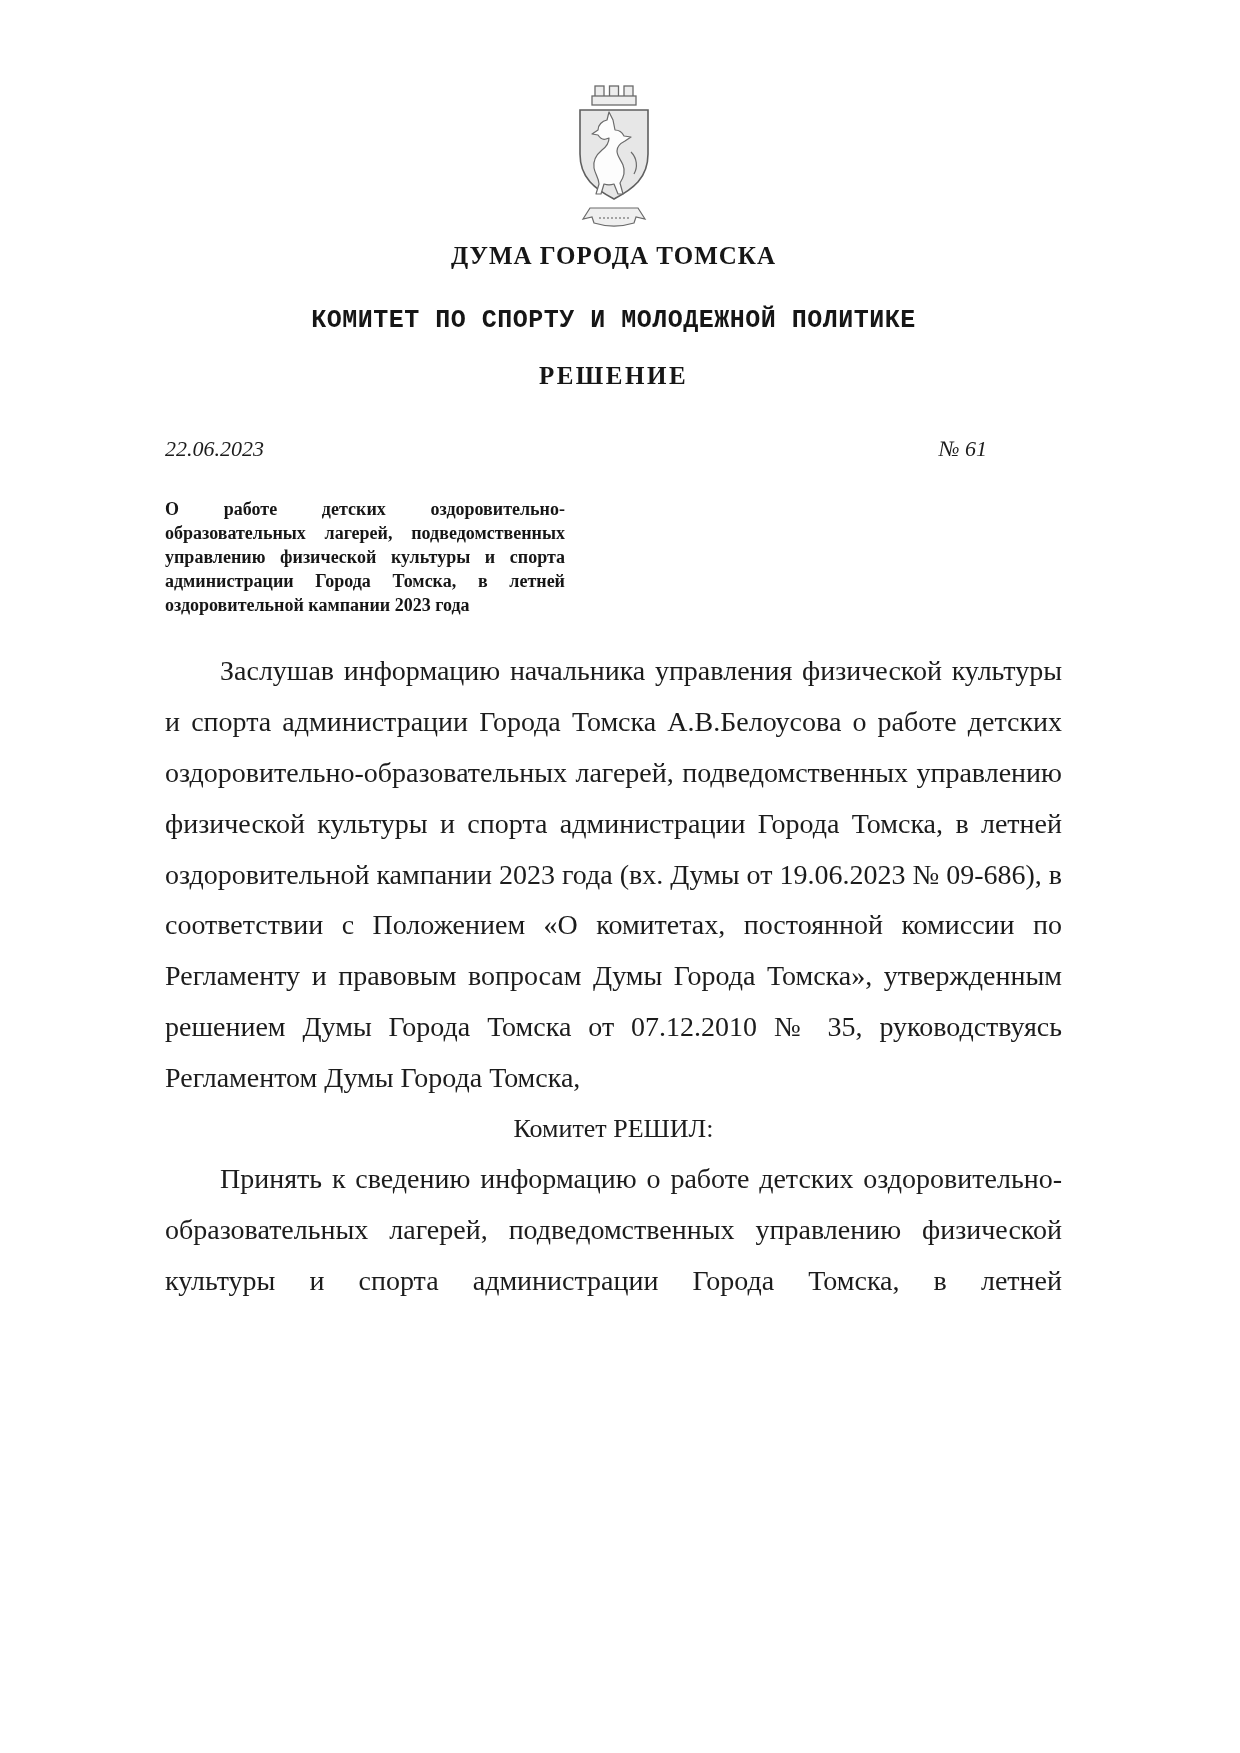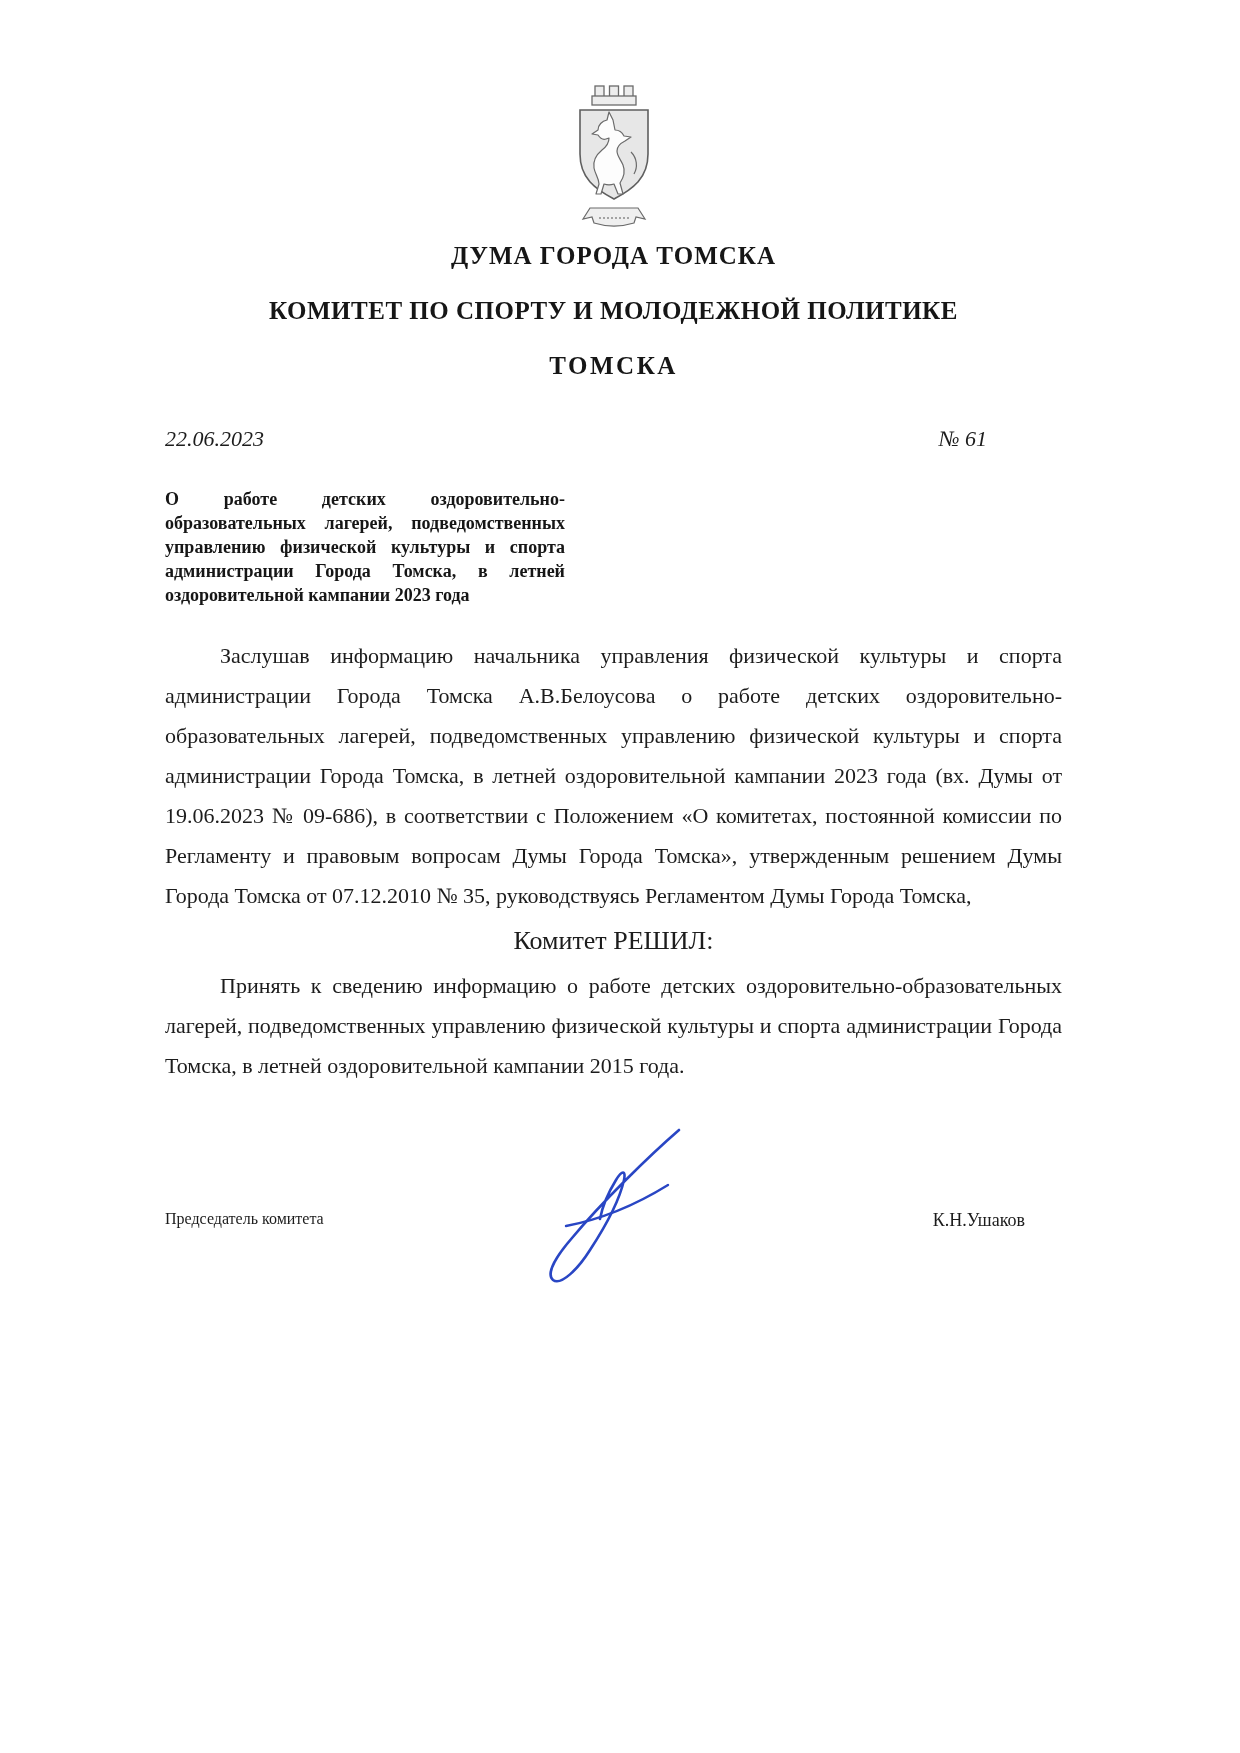--- a/index.html
+++ b/index.html
@@ -13,21 +13,21 @@
     overflow:hidden;
   }
   .content { padding:0 178px 0 165px; }
 
   .emblem { width:100px; margin:76px auto 4px; text-align:center; }
 
   .org, .committee, .doctype {
     margin:0; text-align:center; font-weight:bold; color:#161616;
   }
   .org       { margin-top:4px;  font-size:25px; letter-spacing:1px; }
-  .committee { margin-top:27px; font-size:25px; letter-spacing:0.5px; }
+  .committee { margin-top:36px; font-size:25px; letter-spacing:0.5px;font-family:Liberation Mono, monospace; }
   .doctype   { margin-top:27px; font-size:25px; letter-spacing:2.5px; }
 
   .meta-row {
     margin-top:46px;
     display:flex; justify-content:space-between; align-items:baseline;
     font-size:22px;
     font-style:italic;
   }
   .doc-number { padding-right:75px; }
 
@@ -36,21 +36,21 @@
     width:400px;
     font-weight:bold;
     font-size:18px;
     line-height:1.33;
     text-align:justify;
     color:#161616;
   }
 
   .body-par {
     margin:28px 0 0 0;
-    font-size:22px;
+    font-size:28px;
     line-height:1.82;
     text-align:justify;
     text-indent:55px;
   }
   .body-par.second { margin-top:10px; }
 
   .resolved {
     margin-top:10px;
     text-align:center;
     font-size:26px;
@@ -84,21 +84,21 @@
           <path d="M61,74 c6,6 7,15 3,22" fill="none" stroke="#6a6a6a" stroke-width="1.2"></path>
         </g>
 
         <path d="M26,132 l-7,11 9,-2 2,6 c13,4 27,4 40,0 l2,-6 9,2 -7,-11 z" fill="#efefef" stroke="#6a6a6a" stroke-width="1.2"></path>
         <line x1="35" y1="142" x2="65" y2="142" stroke="#8a8a8a" stroke-width="1.4" stroke-dasharray="2,2"></line>
       </svg>
     </div>
 
     <h1 class="org">ДУМА ГОРОДА ТОМСКА</h1>
     <h2 class="committee">КОМИТЕТ ПО СПОРТУ И МОЛОДЕЖНОЙ ПОЛИТИКЕ</h2>
-    <h3 class="doctype">ТОМСКА</h3>
+    <h3 class="doctype">РЕШЕНИЕ</h3>
 
     <div class="meta-row">
       <span class="doc-date">22.06.2023</span>
       <span class="doc-number">№ 61</span>
     </div>
 
     <div class="subject">О работе детских оздоровительно-образовательных лагерей, подведомственных управлению физической культуры и спорта администрации Города Томска, в летней оздоровительной кампании 2023 года</div>
 
     <p class="body-par">Заслушав информацию начальника управления физической культуры и спорта администрации Города Томска А.В.Белоусова о работе детских оздоровительно-образовательных лагерей, подведомственных управлению физической культуры и спорта администрации Города Томска, в летней оздоровительной кампании 2023 года (вх. Думы от 19.06.2023 № 09-686), в соответствии с Положением «О комитетах, постоянной комиссии по Регламенту и правовым вопросам Думы Города Томска», утвержденным решением Думы Города Томска от 07.12.2010 № 35, руководствуясь Регламентом Думы Города Томска,</p>
 

